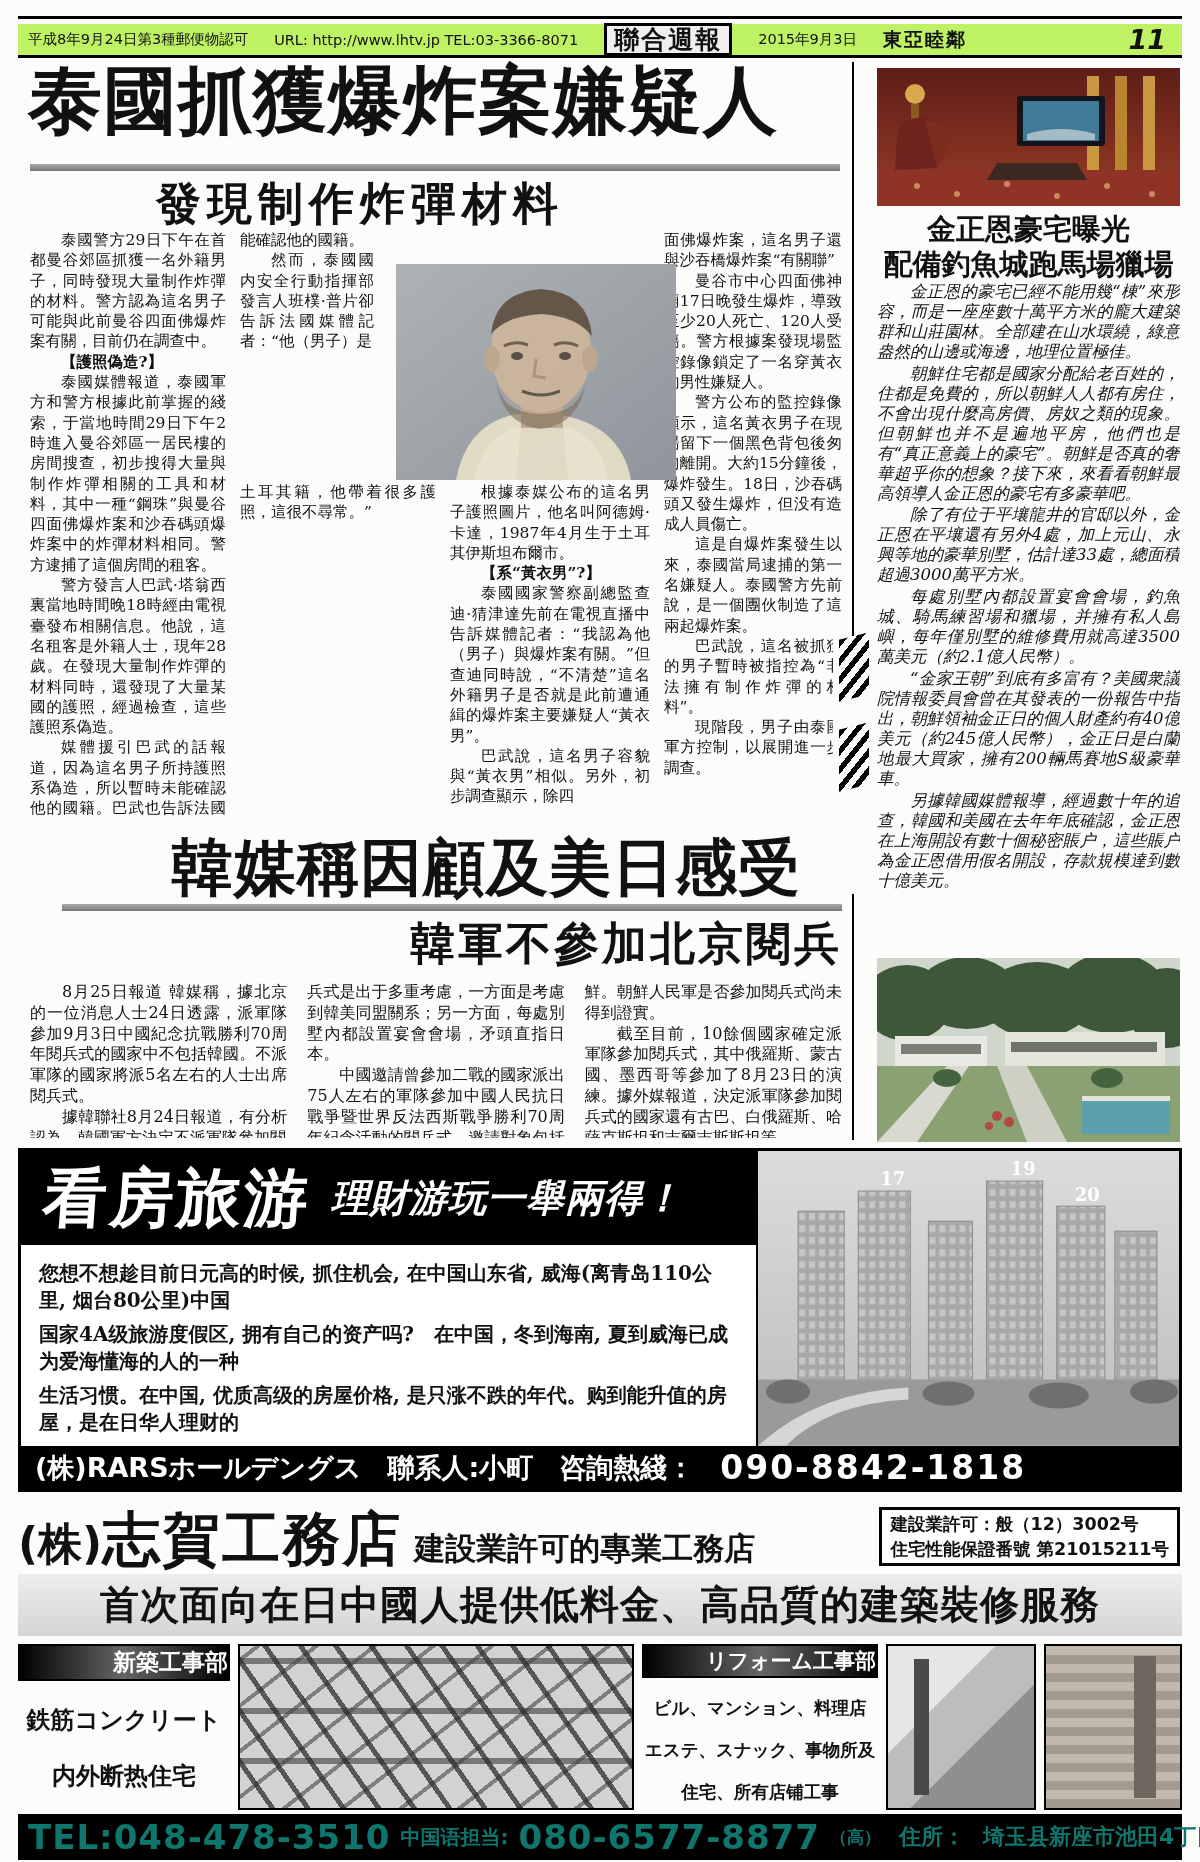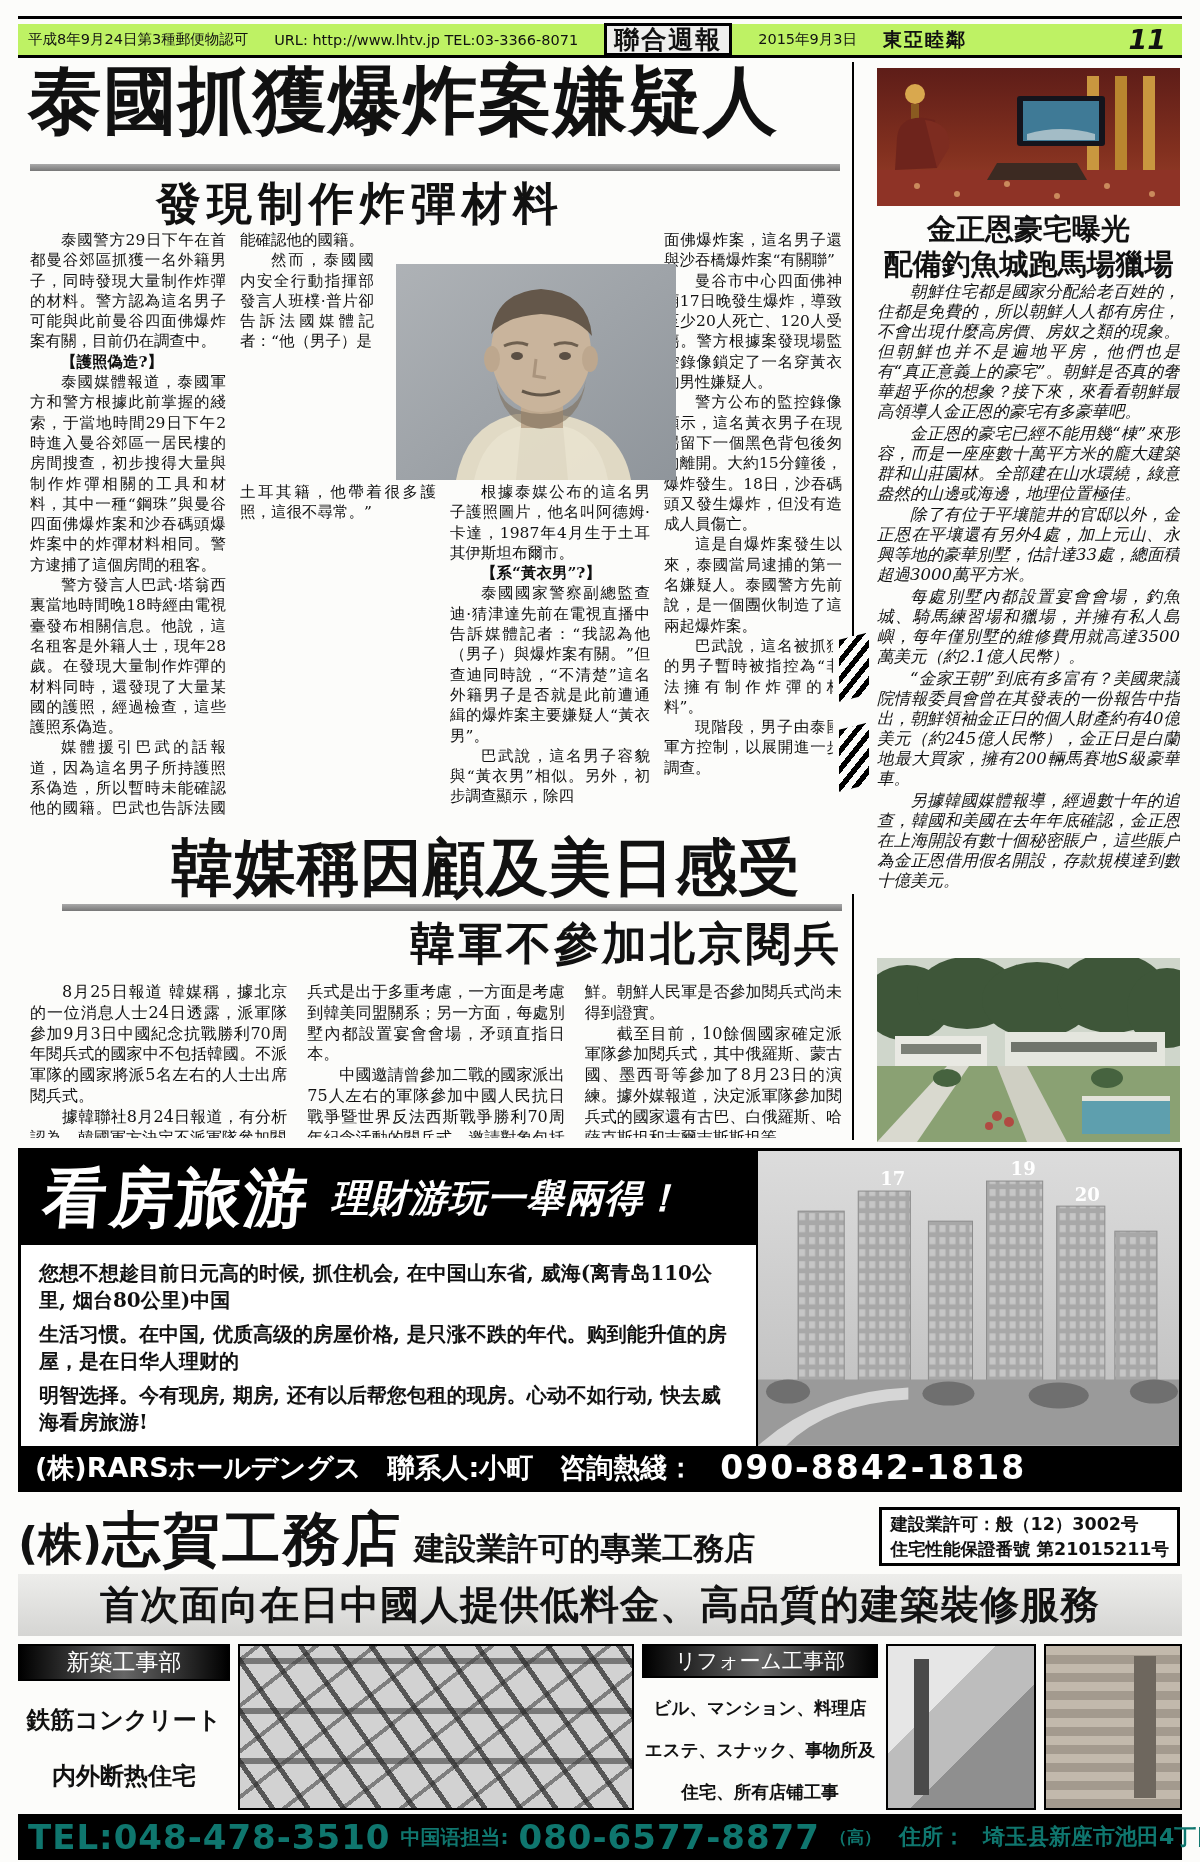--- a/index.html
+++ b/index.html
@@ -86,21 +86,21 @@
   .sh-prefix{font-family:"DejaVu Sans",sans-serif;font-weight:900;font-size:44px;line-height:1.1;}
   .sh-desc{font-family:"DejaVu Sans",sans-serif;font-weight:700;font-size:31px;margin-left:12px;line-height:1.1;
            padding-bottom:3px;}
   .sh-license{position:absolute;right:2px;bottom:2px;border:3px solid #000;padding:2px 8px;
               font-family:"DejaVu Sans",sans-serif;font-weight:700;font-size:17.5px;line-height:1.4;background:#fff;}
   .sh-slogan{position:absolute;left:18px;top:1574px;width:1164px;height:62px;
              background:linear-gradient(180deg,#ededeb,#d5d5d3);display:flex;align-items:center;justify-content:center;
              font-family:"DejaVu Sans",sans-serif;font-weight:900;font-size:39px;letter-spacing:1px;white-space:nowrap;}
   .sh-blocks{position:absolute;left:18px;top:1644px;width:1164px;height:166px;display:flex;gap:8px;}
   .blk-head{background:linear-gradient(90deg,#000,#666 50%,#000);color:#fff;border:2px solid #000;
-            font-family:"DejaVu Sans",sans-serif;font-weight:400;text-align:center;padding:1px 0;}
+            font-family:"DejaVu Sans",sans-serif;font-weight:700;text-align:right;padding:1px 0;}
   .nb{flex:0 0 212px;text-align:center;}
   .nb .blk-head{font-size:23px;}
   .nb-lines{font-family:"DejaVu Sans",sans-serif;font-weight:600;font-size:24px;line-height:1.32;margin-top:15px;}
   .rf{flex:0 0 236px;text-align:center;}
   .rf .blk-head{font-size:21px;}
   .rf-lines{font-family:"DejaVu Sans",sans-serif;font-weight:600;font-size:17.5px;line-height:1.42;margin-top:3px;}
   .ph{border:2px solid #000;box-sizing:border-box;}
   .ph-scaffold{flex:0 0 396px;background:#d2d2d2;
       background-image:repeating-linear-gradient(55deg,transparent 0 24px,rgba(45,45,45,.75) 24px 29px),
                        repeating-linear-gradient(-38deg,transparent 0 32px,rgba(70,70,70,.6) 32px 36px),
@@ -261,22 +261,22 @@
       <path d="M120 95 L200 95 L210 112 L110 112 Z" fill="#3c2a22"></path>
     </svg>
   </div>
 
   <div class="kim-headline">
     <div>金正恩豪宅曝光</div>
     <div>配備釣魚城跑馬場獵場</div>
   </div>
 
   <div class="kim-body">
+      <p>金正恩的豪宅已經不能用幾“棟”來形容，而是一座座數十萬平方米的龐大建築群和山莊園林。全部建在山水環繞，綠意盎然的山邊或海邊，地理位置極佳。</p>
       <p>朝鮮住宅都是國家分配給老百姓的，住都是免費的，所以朝鮮人人都有房住，不會出現什麼高房價、房奴之類的現象。但朝鮮也并不是遍地平房，他們也是有“真正意義上的豪宅”。朝鮮是否真的奢華超乎你的想象？接下來，來看看朝鮮最高領導人金正恩的豪宅有多豪華吧。</p>
-      <p>金正恩的豪宅已經不能用幾“棟”來形容，而是一座座數十萬平方米的龐大建築群和山莊園林。全部建在山水環繞，綠意盎然的山邊或海邊，地理位置極佳。</p>
       <p>除了有位于平壤龍井的官邸以外，金正恩在平壤還有另外4處，加上元山、永興等地的豪華別墅，估計達33處，總面積超過3000萬平方米。</p>
       <p>每處別墅內都設置宴會會場，釣魚城、騎馬練習場和獵場，并擁有私人島嶼，每年僅別墅的維修費用就高達3500萬美元（約2.1億人民幣）。</p>
       <p>“金家王朝”到底有多富有？美國衆議院情報委員會曾在其發表的一份報告中指出，朝鮮領袖金正日的個人財產約有40億美元（約245億人民幣），金正日是白蘭地最大買家，擁有200輛馬賽地S級豪華車。</p>
       <p>另據韓國媒體報導，經過數十年的追查，韓國和美國在去年年底確認，金正恩在上海開設有數十個秘密賬户，這些賬户為金正恩借用假名開設，存款規模達到數十億美元。</p>
     </div>
 
   <div class="kim-photo2">
     <svg viewBox="0 0 303 184" width="303" height="184" preserveAspectRatio="none">
       <rect width="303" height="184" fill="#cfd6cb"></rect>
       <g fill="#3e5639">
@@ -308,20 +308,21 @@
   </div>
 
   <section class="travel-ad">
     <div class="ta-left">
       <div class="ta-banner">
         <span class="ta-title">看房旅游</span>
         <span class="ta-tagline">理財游玩一舉兩得！</span>
       </div>
       <div class="ta-body">
           <p>您想不想趁目前日元高的时候, 抓住机会, 在中国山东省, 威海(离青岛110公里, 烟台80公里)中国</p>
+          <p>国家4A级旅游度假区, 拥有自己的资产吗?　在中国，冬到海南, 夏到威海已成为爱海懂海的人的一种</p>
           <p>生活习惯。在中国, 优质高级的房屋价格, 是只涨不跌的年代。购到能升值的房屋，是在日华人理财的</p>
           <p>明智选择。今有现房, 期房, 还有以后帮您包租的现房。心动不如行动, 快去威海看房旅游!</p>
         </div>
 
     </div>
 
     <div class="ta-photo">
       <svg viewBox="0 0 420 294" preserveAspectRatio="none">
         <defs>
           <linearGradient id="sky" x1="0" y1="0" x2="0" y2="1">

